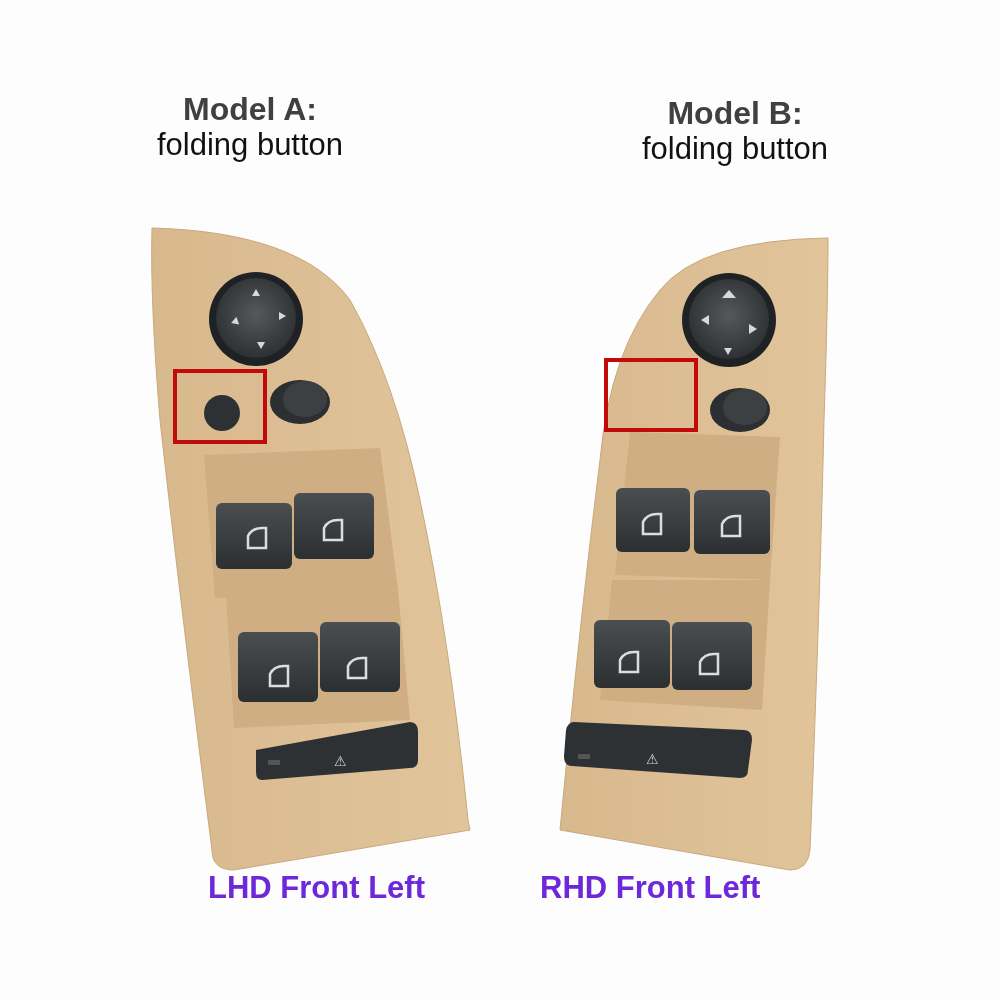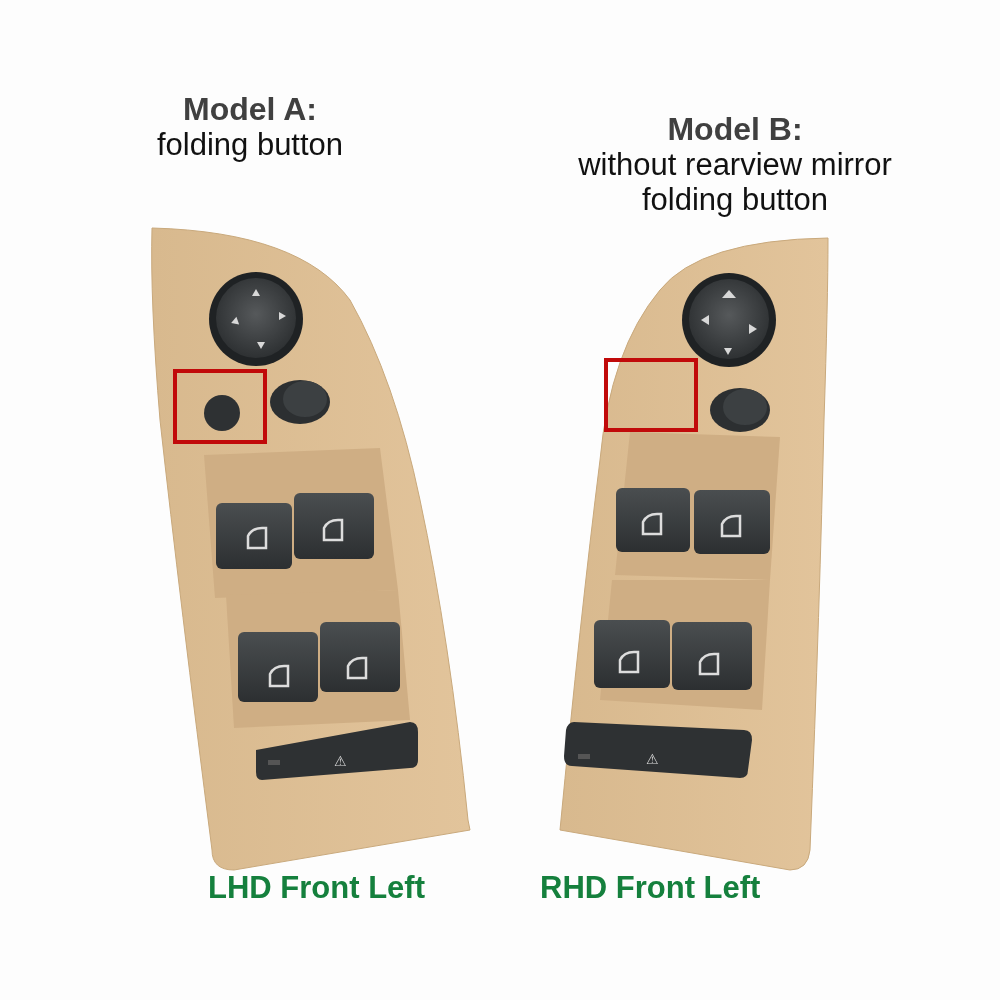--- a/index.html
+++ b/index.html
@@ -1,33 +1,32 @@
 <!DOCTYPE html>
 <html><head>
 <meta charset="utf-8">
 <style>
   html,body{margin:0;padding:0;background:#fdfdfd;}
   body{width:1000px;height:1000px;position:relative;overflow:hidden;font-family:"Liberation Sans",sans-serif;}
   .caption{position:absolute;text-align:center;line-height:1.12;}
   .caption .title{color:#404040;font-weight:bold;font-size:32px;}
   .caption .sub{color:#111;font-size:31px;}
-  .footer{position:absolute;color:#15803d;font-weight:bold;font-size:31px;}
+  .footer{position:absolute;color:#6d28d9;font-weight:bold;font-size:31px;}
   svg{position:absolute;left:0;top:0;}
 </style>
 </head>
 <body>
 
 <div class="caption" style="left:80px;top:92px;width:340px;">
   <div class="title">Model A:</div>
   <div class="sub">folding button</div>
 </div>
 
-<div class="caption" style="left:555px;top:112px;width:360px;">
+<div class="caption" style="left:555px;top:96px;width:360px;">
   <div class="title">Model B:</div>
-  <div class="sub">without rearview mirror</div>
   <div class="sub">folding button</div>
 </div>
 
 <svg width="1000" height="1000" viewBox="0 0 1000 1000">
   <defs>
     <radialGradient id="knob" cx="50%" cy="45%" r="60%">
       <stop offset="0%" stop-color="#56595b"></stop>
       <stop offset="100%" stop-color="#2a2d2f"></stop>
     </radialGradient>
     <linearGradient id="btn" x1="0" y1="0" x2="0" y2="1">

